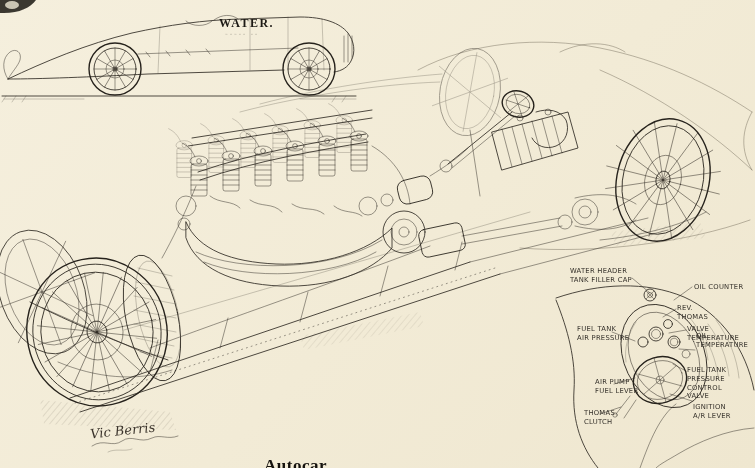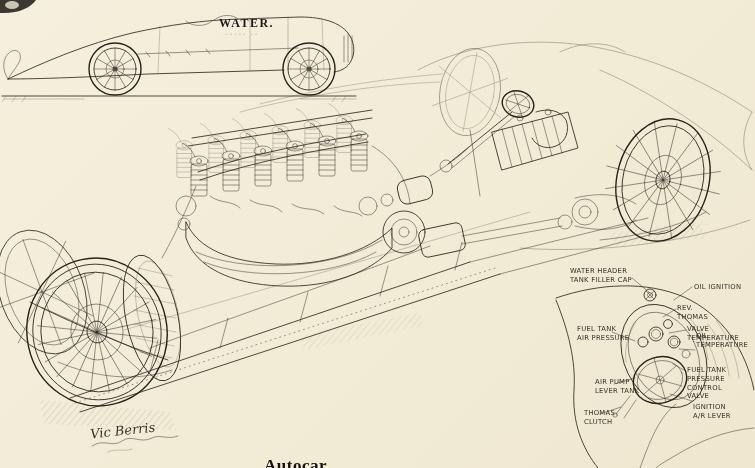--- a/index.html
+++ b/index.html
@@ -280,33 +280,33 @@
 </svg>
 
 <div class="babs">WATER.</div>
 <div class="babs-marks">◦◦◦◦◦ ◦◦</div>
 <div class="sig">Vic Berris</div>
 <div class="mag">Autocar</div>
 
 <div class="anno-layer">
   <div class="anno" style="left:570px;top:267px;width:80px;">WATER HEADER
 TANK FILLER CAP</div>
-  <div class="anno" style="left:694px;top:283px;width:60px;">OIL IGNITION</div>
+  <div class="anno" style="left:694px;top:283px;width:60px;">OIL COUNTER</div>
   <div class="anno" style="left:677px;top:304px;width:60px;">REV.
 THOMAS</div>
   <div class="anno" style="left:687px;top:325px;width:66px;">VALVE
 TEMPERATURE</div>
   <div class="anno" style="left:696px;top:332px;width:60px;">OIL
 TEMPERATURE</div>
   <div class="anno" style="left:687px;top:366px;width:68px;">FUEL TANK
 PRESSURE CONTROL
 VALVE</div>
   <div class="anno" style="left:693px;top:403px;width:60px;">IGNITION
 A/R LEVER</div>
   <div class="anno" style="left:577px;top:325px;width:60px;">FUEL TANK
 AIR PRESSURE</div>
   <div class="anno" style="left:595px;top:378px;width:60px;">AIR PUMP
-LEVER TANK</div>
+FUEL LEVER</div>
   <div class="anno" style="left:584px;top:409px;width:60px;">THOMAS
 CLUTCH</div>
 </div>
 
 </div>
 
 </body></html>

